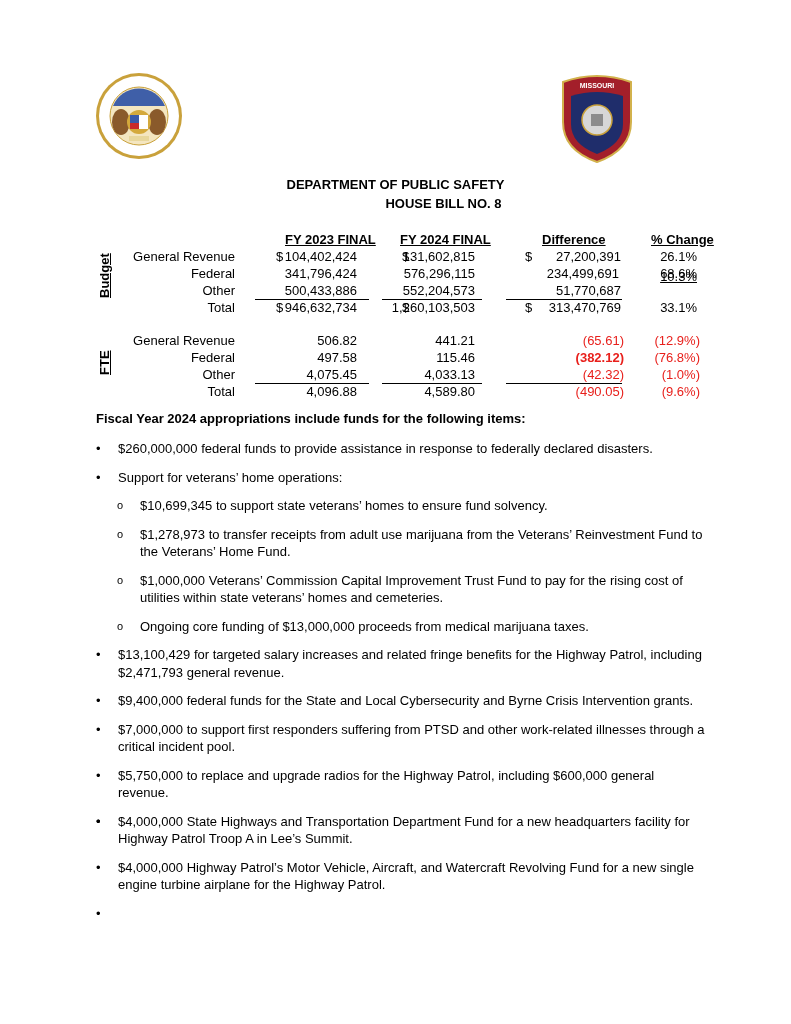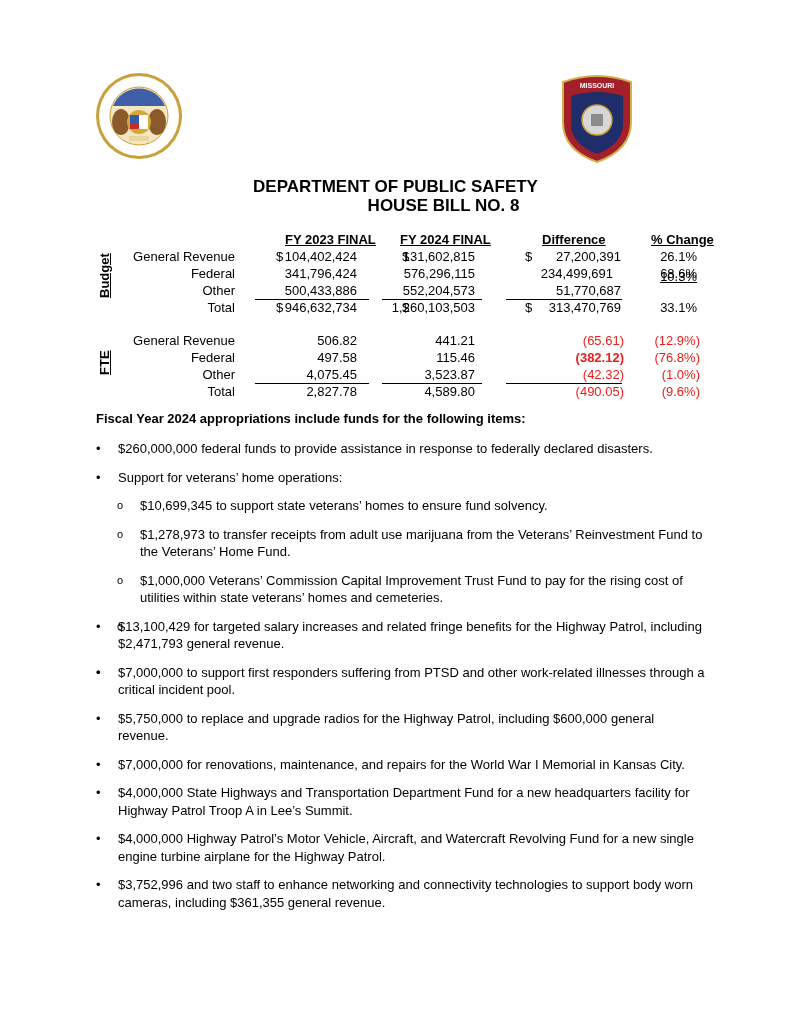--- a/index.html
+++ b/index.html
@@ -1,19 +1,19 @@
 <!DOCTYPE html>
 <html><head>
 <meta charset="utf-8">
 <style>
   html, body { margin: 0; padding: 0; background: #ffffff; }
   body { width: 791px; height: 1024px; position: relative; font-family: "Liberation Sans", sans-serif; color: #000; overflow: hidden; }
   .seal { position: absolute; left: 95px; top: 72px; width: 88px; height: 88px; }
   .badge { position: absolute; left: 557px; top: 72px; width: 80px; height: 92px; }
-  .title { position: absolute; left: 0; width: 791px; text-align: center; font-weight: bold; font-size: 17px; }
+  .title { position: absolute; left: 0; width: 791px; text-align: center; font-weight: bold; font-size: 13px; }
   .t1 { top: 177px; }
   .t2 { top: 196px; padding-left: 48px; }
   .tbl { position: absolute; font-size: 13px; }
   .cell { position: absolute; white-space: nowrap; padding-left: 16px; }
   .r { text-align: center; }
   .hdr { font-weight: bold; text-decoration: underline; }
   .neg { color: #e8201c; }
   .uline { position: absolute; height: 1px; background: #000; }
   .vlabel { position: absolute; font-weight: bold; text-decoration: underline; font-size: 13px; transform: rotate(-90deg); transform-origin: left top; white-space: nowrap; }
   .intro { position: absolute; left: 96px; top: 411px; font-weight: bold; font-size: 13px; }
@@ -65,21 +65,21 @@
   <div class="cell r" style="right:434px;top:249px;">104,402,424</div>
   <div class="cell" style="left:386px;top:249px;">$</div>
   <div class="cell r" style="right:316px;top:249px;">131,602,815</div>
   <div class="cell" style="left:509px;top:249px;">$</div>
   <div class="cell r" style="right:170px;top:249px;margin-left:14px;">27,200,391</div>
   <div class="cell r" style="right:94px;top:249px;">26.1%</div>
 
   <div class="cell r" style="right:556px;top:266px;">Federal</div>
   <div class="cell r" style="right:434px;top:266px;">341,796,424</div>
   <div class="cell r" style="right:316px;top:266px;">576,296,115</div>
-  <div class="cell r" style="right:178px;top:266px;">234,499,691</div>
+  <div class="cell r" style="right:172px;top:266px;">234,499,691</div>
   <div class="cell r" style="right:94px;top:266px;">68.6%</div>
 
   <div class="cell r" style="right:556px;top:283px;">Other</div>
   <div class="cell r" style="right:434px;top:283px;">500,433,886</div>
   <div class="cell r" style="right:316px;top:283px;">552,204,573</div>
   <div class="cell r" style="right:170px;top:283px;">51,770,687</div>
   <div class="cell r" style="right:94px;top:269px;text-decoration:underline;">10.3%</div>
 
   <div class="uline" style="left:255px;width:114px;top:299px;"></div>
   <div class="uline" style="left:382px;width:100px;top:299px;"></div>
@@ -103,45 +103,45 @@
   <div class="cell r neg" style="right:91px;top:333px;">(12.9%)</div>
 
   <div class="cell r" style="right:556px;top:350px;">Federal</div>
   <div class="cell r" style="right:434px;top:350px;">497.58</div>
   <div class="cell r" style="right:316px;top:350px;">115.46</div>
   <div class="cell r neg" style="right:167px;top:350px;font-weight:bold;">(382.12)</div>
   <div class="cell r neg" style="right:91px;top:350px;">(76.8%)</div>
 
   <div class="cell r" style="right:556px;top:367px;">Other</div>
   <div class="cell r" style="right:434px;top:367px;">4,075.45</div>
-  <div class="cell r" style="right:316px;top:367px;">3,523.87</div>
+  <div class="cell r" style="right:316px;top:367px;">4,033.13</div>
   <div class="cell r neg" style="right:167px;top:367px;">(42.32)</div>
   <div class="cell r neg" style="right:91px;top:367px;">(1.0%)</div>
 
   <div class="uline" style="left:255px;width:114px;top:383px;"></div>
   <div class="uline" style="left:382px;width:100px;top:383px;"></div>
   <div class="uline" style="left:506px;width:116px;top:383px;"></div>
 
   <div class="cell r" style="right:556px;top:384px;">Total</div>
-  <div class="cell r" style="right:434px;top:384px;">2,827.78</div>
+  <div class="cell r" style="right:434px;top:384px;">4,096.88</div>
   <div class="cell r" style="right:316px;top:384px;">4,589.80</div>
   <div class="cell r neg" style="right:167px;top:384px;">(490.05)</div>
   <div class="cell r neg" style="right:91px;top:384px;">(9.6%)</div>
 </div>
 
 <div class="intro">Fiscal Year 2024 appropriations include funds for the following items:</div>
 
 <div class="list">
   <div class="item"><span class="bullet">•</span><span>$260,000,000 federal funds to provide assistance in response to federally declared disasters.</span></div>
   <div class="item"><span class="bullet">•</span><span>Support for veterans’ home operations:</span></div>
   <div class="sub"><span class="bullet">o</span><span>$10,699,345 to support state veterans’ homes to ensure fund solvency.</span></div>
   <div class="sub"><span class="bullet">o</span><span>$1,278,973 to transfer receipts from adult use marijuana from the Veterans’ Reinvestment Fund to the Veterans’ Home Fund.</span></div>
   <div class="sub"><span class="bullet">o</span><span>$1,000,000 Veterans’ Commission Capital Improvement Trust Fund to pay for the rising cost of utilities within state veterans’ homes and cemeteries.</span></div>
-  <div class="sub"><span class="bullet">o</span></div>
+  <div class="sub"><span class="bullet">o</span><span>Ongoing core funding of $13,000,000 proceeds from medical marijuana taxes.</span></div>
   <div class="item"><span class="bullet">•</span><span>$13,100,429 for targeted salary increases and related fringe benefits for the Highway Patrol, including $2,471,793 general revenue.</span></div>
-  <div class="item"><span class="bullet">•</span></div>
+  <div class="item"><span class="bullet">•</span><span>$9,400,000 federal funds for the State and Local Cybersecurity and Byrne Crisis Intervention grants.</span></div>
   <div class="item"><span class="bullet">•</span><span>$7,000,000 to support first responders suffering from PTSD and other work-related illnesses through a critical incident pool.</span></div>
   <div class="item"><span class="bullet">•</span><span>$5,750,000 to replace and upgrade radios for the Highway Patrol, including $600,000 general revenue.</span></div>
-  <div class="item"><span class="bullet">•</span><span>$7,000,000 for renovations, maintenance, and repairs for the World War I Memorial in Kansas City.</span></div>
+  <div class="item"><span class="bullet">•</span></div>
   <div class="item"><span class="bullet">•</span><span>$4,000,000 State Highways and Transportation Department Fund for a new headquarters facility for Highway Patrol Troop A in Lee’s Summit.</span></div>
   <div class="item"><span class="bullet">•</span><span>$4,000,000 Highway Patrol’s Motor Vehicle, Aircraft, and Watercraft Revolving Fund for a new single engine turbine airplane for the Highway Patrol.</span></div>
-  <div class="item"><span class="bullet">•</span><span>$3,752,996 and two staff to enhance networking and connectivity technologies to support body worn cameras, including $361,355 general revenue.</span></div>
+  <div class="item"><span class="bullet">•</span></div>
 </div>
 
 </body></html>

